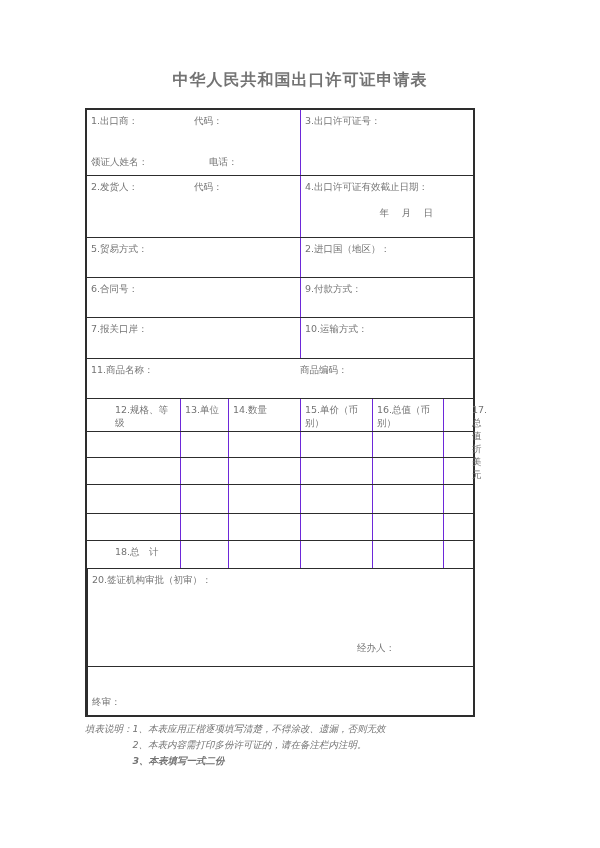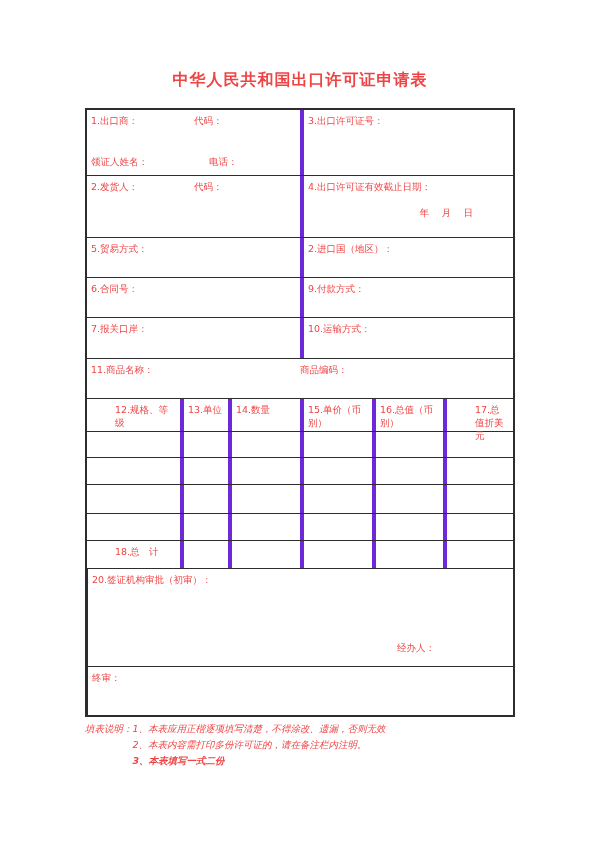--- a/index.html
+++ b/index.html
@@ -2,66 +2,66 @@
 <html><head>
 <meta charset="utf-8">
 <style>
   html, body { margin:0; padding:0; background:#ffffff; }
   .page {
     position: relative;
     width: 600px;
     height: 848px;
     background: #ffffff;
     font-family: "DejaVu Sans", "Liberation Sans", sans-serif;
-    color: #ef4444;
+    color: #737373;
     overflow: hidden;
   }
   .title {
     position: absolute;
     top: 70px;
     left: 0;
     width: 100%;
     text-align: center;
     font-size: 16px;
     font-weight: bold;
     letter-spacing: 1px;
   }
   .tbl {
     position: absolute;
     left: 85px;
     top: 108px;
-    width: 430px;
+    width: 390px;
     border: 2px solid #2d2d2d;
     box-sizing: border-box;
     font-size: 9.5px;
     line-height: 13px;
   }
   .tr {
     display: flex;
     box-sizing: border-box;
     border-bottom: 1px solid #2d2d2d;
     position: relative;
   }
   .tr:last-child { border-bottom: none; }
   .td {
     box-sizing: border-box;
     position: relative;
     padding: 4px 4px;
   }
-  .td + .td { border-left: 4px solid #6d28d9; }
+  .td + .td { border-left: 1px solid #6d28d9; }
   .half-l { flex: 0 0 213px; }
   .half-r { flex: 1; }
   .c1 { flex: 0 0 93px; padding-left: 28px; }
   .c2 { flex: 0 0 48px; }
   .c3 { flex: 0 0 72px; }
   .c4 { flex: 0 0 72px; }
   .c5 { flex: 0 0 71px; }
   .c6 { flex: 1; padding-left: 28px; }
   .abs { position: absolute; white-space: nowrap; text-align: right; }
-  .col-split { flex: 1; border-left: 1px solid #2d2d2d; padding: 0; display: flex; flex-direction: column; }
+  .col-split { flex: 1; border-left: 1px solid #2d2d2d; padding: 0; display: flex; flex-direction: column; gap: 24px; }
   .sub-top { box-sizing: border-box; height: 98px; border-bottom: 1px solid #2d2d2d; position: relative; padding: 4px 4px; }
   .sub-bottom { flex: 1; position: relative; padding: 4px 4px; }
   .notes {
     position: absolute;
     left: 85px;
     top: 721px;
     width: 450px;
     font-size: 9.5px;
     line-height: 16px;
     display: flex;

